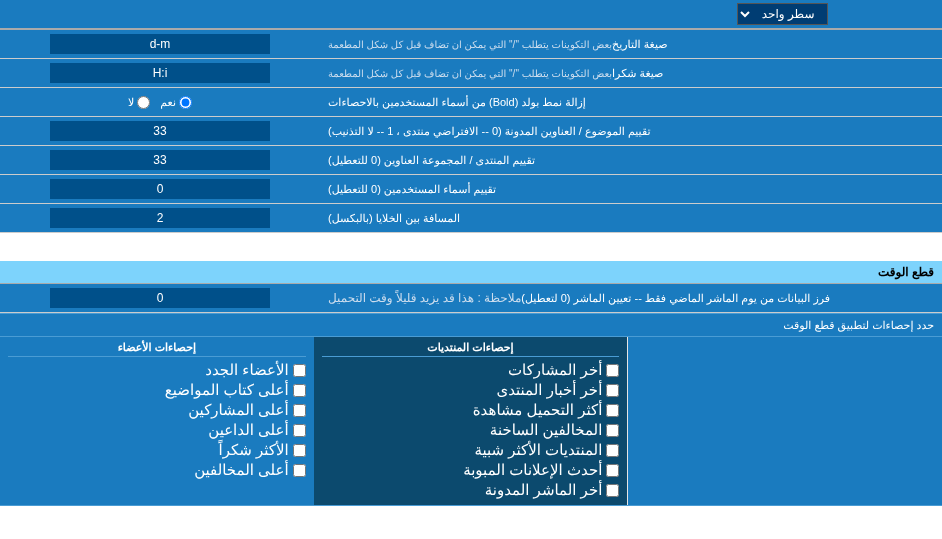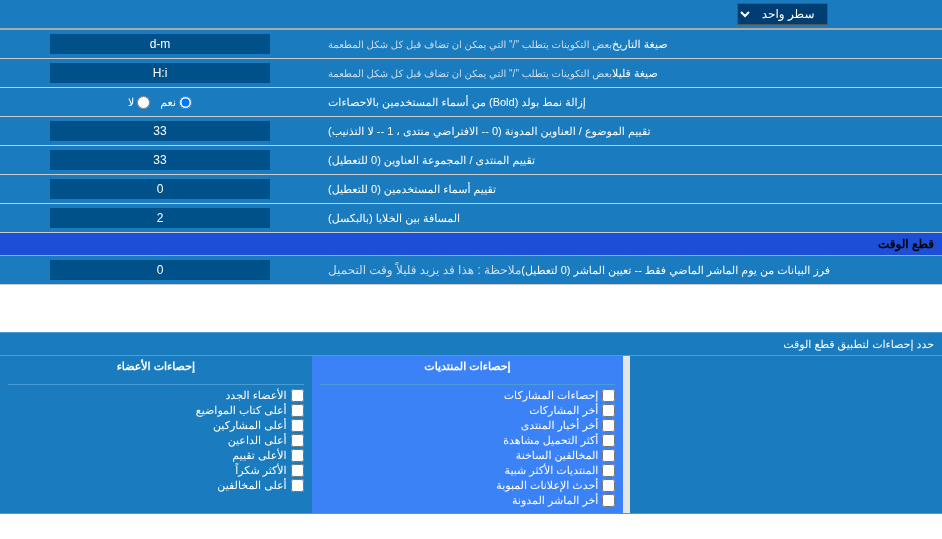--- a/index.html
+++ b/index.html
@@ -73,27 +73,28 @@
     }
     .header-row-control select {
       background: #003d73;
       color: #fff;
       border: 1px solid #555;
       padding: 2px 8px;
       font-size: 12px;
     }
     
     .section-header {
-      background: #1d4ed8;
+      background: #7dd3fc;
       color: #000;
       font-weight: bold;
       padding: 4px 8px;
       text-align: right;
       border-bottom: 1px solid #aaa;
       font-size: 12px;
+      margin-top: 28px;
     }
     
     .radio-row-control {
       width: 320px;
       background: #1a7bbf;
       display: flex;
       align-items: center;
       justify-content: center;
       gap: 10px;
       padding: 3px 6px;
@@ -106,34 +107,34 @@
       align-items: center;
       gap: 3px;
     }
     .stats-col-header {
       color: #fff;
       font-weight: bold;
       font-size: 11px;
       text-align: center;
       margin-bottom: 4px;
       border-bottom: 1px solid #4a9cd4;
-      padding-bottom: 11px;
+      padding-bottom: 2px;
     }
     .stats-item {
       display: flex;
       align-items: center;
       gap: 4px;
       margin-bottom: 2px;
     }
     .stats-item input[type="checkbox"] {
       margin: 0;
     }
     .stats-item label {
       color: #fff;
-      font-size: 11px;
+      font-size: 15px;
       direction: rtl;
     }
   </style>
 </head>
 <body>
 
 <div class="page-wrapper">
 
   <div class="header-row">
     <div class="header-row-control">
@@ -149,21 +150,21 @@
       <br>
       <span style="font-size:10px; color:#cde;">بعض التكوينات يتطلب "/" التي يمكن ان تضاف قبل كل شكل المطعمة</span>
     </div>
     <div class="row-control">
       <input type="text" value="d-m" style="">
     </div>
   </div>
 
   <div class="row">
     <div class="row-label">
-      <span>صيغة قليلا</span>
+      <span>صيغة شكرا</span>
       <br>
       <span style="font-size:10px; color:#cde;">بعض التكوينات يتطلب "/" التي يمكن ان تضاف قبل كل شكل المطعمة</span>
     </div>
     <div class="row-control">
       <input type="text" value="H:i" style="">
     </div>
   </div>
 
   <div class="row">
     <div class="row-label">إزالة نمط بولد (Bold) من أسماء المستخدمين بالاحصاءات</div>
@@ -213,36 +214,32 @@
     <div class="row-label">
       <span>فرز البيانات من يوم الماشر الماضي فقط -- تعيين الماشر (0 لتعطيل)</span>
       <br>
       <span style="font-size:12px; color:#cde;">ملاحظة : هذا قد يزيد قليلاً وقت التحميل</span>
     </div>
     <div class="row-control">
       <input type="text" value="0" style="">
     </div>
   </div>
 
-  <div style="display:flex; background:#1a7bbf; border-top:1px solid #4a9cd4;margin-top:47px;">
+  <div style="display:flex; background:#1a7bbf; border-top:1px solid #4a9cd4;">
     <div style="flex:1; padding:4px 8px; text-align:right;">
       <span style="color:#fff; font-size:11px;">حدد إحصاءات لتطبيق قطع الوقت</span>
     </div>
   </div>
 
   <div style="display:flex; background:#1a7bbf; border-top:1px solid #4a9cd4; border-bottom:1px solid #4a9cd4;">
 
     <div style="flex:1; background:#1a7bbf; padding:4px 8px;"></div>
 
-    <div style="flex:1; background:#3b82f6; padding:4px 8px; border-right:7px solid #e5e5e5;">
+    <div style="flex:1; background:#0c4a6e; padding:4px 8px; border-right:1px solid #e5e5e5;">
       <div class="stats-col-header">إحصاءات المنتديات</div>
-      <div class="stats-item">
-        <input type="checkbox" style="">
-        <label>إحصاءات المشاركات</label>
-      </div>
       <div class="stats-item">
         <input type="checkbox" style="">
         <label>أخر المشاركات</label>
       </div>
       <div class="stats-item">
         <input type="checkbox" style="">
         <label>أخر أخبار المنتدى</label>
       </div>
       <div class="stats-item">
         <input type="checkbox" style="">
@@ -279,24 +276,20 @@
       <div class="stats-item">
         <input type="checkbox" style="">
         <label>أعلى المشاركين</label>
       </div>
       <div class="stats-item">
         <input type="checkbox" style="">
         <label>أعلى الداعين</label>
       </div>
       <div class="stats-item">
         <input type="checkbox" style="">
-        <label>الأعلى تقييم</label>
-      </div>
-      <div class="stats-item">
-        <input type="checkbox" style="">
         <label>الأكثر شكراً</label>
       </div>
       <div class="stats-item">
         <input type="checkbox" style="">
         <label>أعلى المخالفين</label>
       </div>
     </div>
   </div>
 
 

